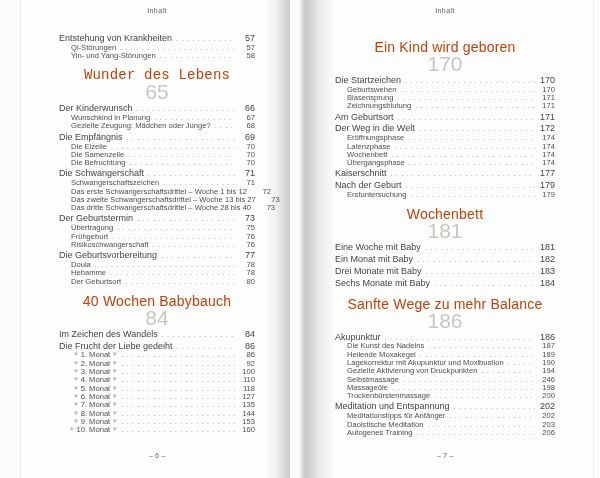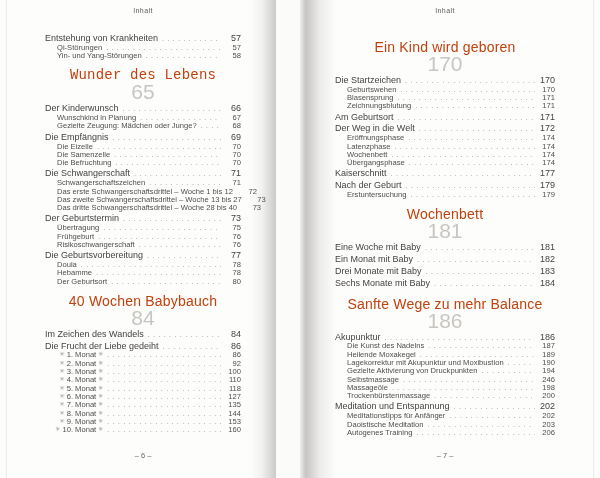--- a/index.html
+++ b/index.html
@@ -3,21 +3,21 @@
 <meta charset="utf-8">
 <style>
   html,body { margin:0; padding:0; }
   body {
     width:600px; height:478px; position:relative; overflow:hidden;
     background:#fbfbfa;
     font-family:"Liberation Sans", sans-serif;
     color:#4a4846;
   }
   .page { position:absolute; top:0; height:478px; background:#fdfdfc; }
-  .page.left  { left:0;    width:276px; }
+  .page.left  { left:14px;    width:276px; }
   .page.right { left:300px; width:300px; }
 
   .gutter-shadow { position:absolute; top:0; bottom:0; pointer-events:none; }
   .page.left  .gutter-shadow { right:0; width:26px;
     background:linear-gradient(to right, rgba(108,106,103,0) 0%, rgba(108,106,103,0.08) 45%, rgba(108,106,103,0.35) 100%); }
   .page.right .gutter-shadow { left:0; width:36px;
     background:linear-gradient(to right, rgba(108,106,103,0.10) 0%, rgba(108,106,103,0.38) 16%, rgba(108,106,103,0.12) 55%, rgba(108,106,103,0) 100%); }
   .edge-line { position:absolute; top:0; bottom:0; width:1px; background:rgba(120,118,115,0.12); pointer-events:none; }
   .page.left  .edge-line { left:6px; }
   .page.right .edge-line { right:6px; }

